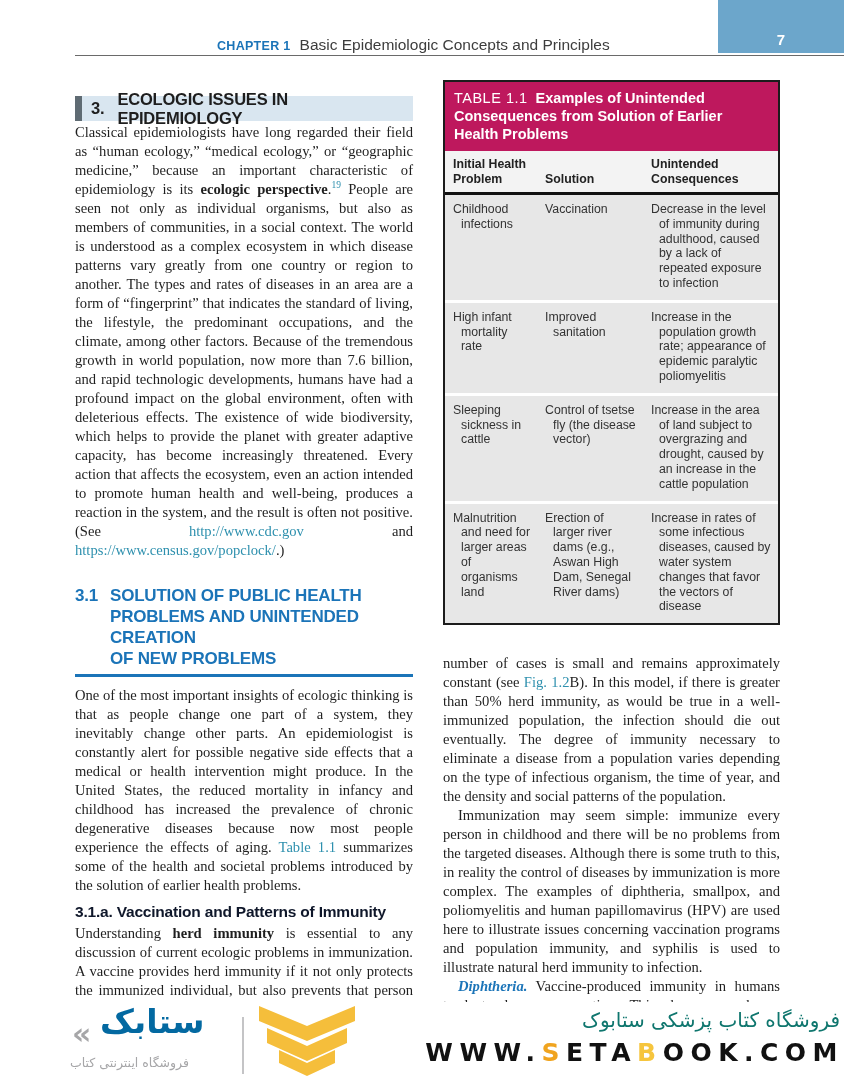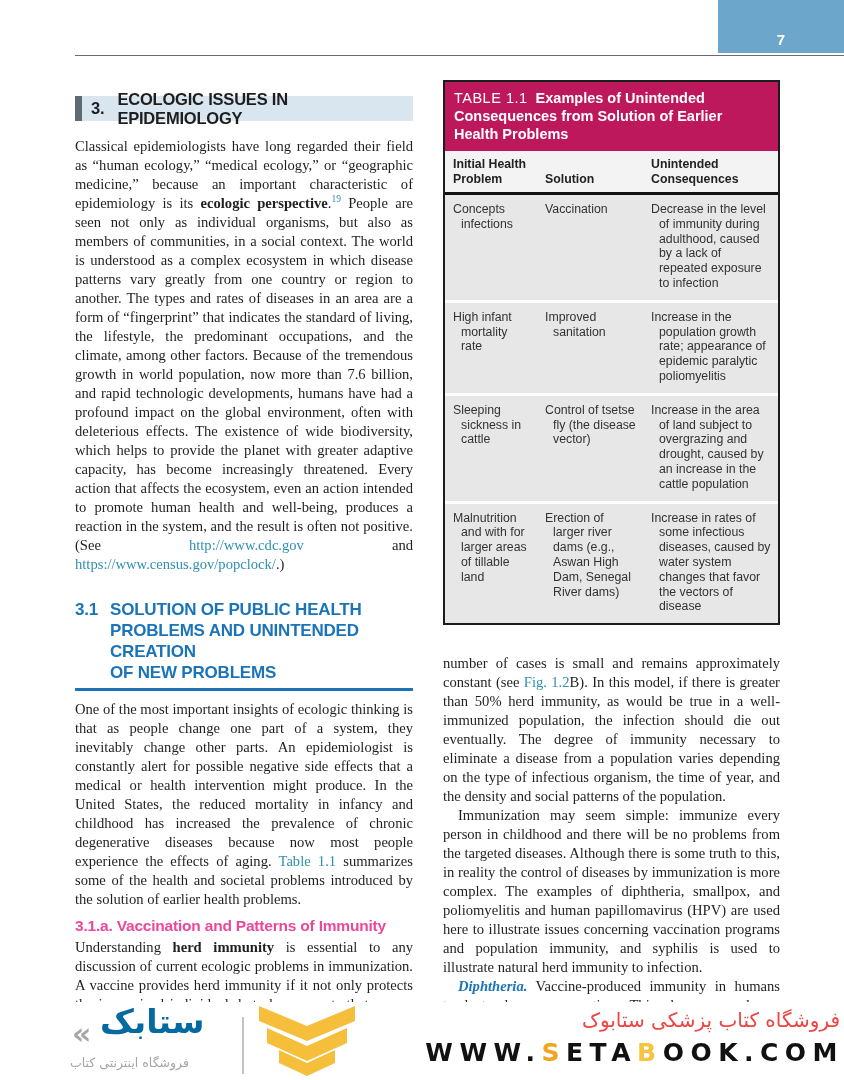--- a/index.html
+++ b/index.html
@@ -27,33 +27,33 @@
   .seg-link{color:#2E90AE;}
   .seg-sup{color:#2E90AE;font-size:9.5px;vertical-align:super;line-height:0;}
   .seg-lead{font-weight:700;font-style:italic;color:#1B74B8;}
 
   
   .sec3-bar{margin-top:12px;display:flex;align-items:stretch;height:25px;background:#D9E6F0;}
   .sec3-tab{width:7px;background:#5F6B73;flex:none;}
   .sec3-text{font-family:"Liberation Sans",sans-serif;font-weight:700;font-size:16.5px;color:#1e1e1e;
         letter-spacing:-.2px;display:flex;align-items:center;padding-left:9px;}
   .sec3-num{margin-right:13px;}
-  .sec3-body{margin-top:16px;}
+  .sec3-body{margin-top:2px;}
 
   
   .sec31{margin-top:25px;}
   .sec31-row{display:flex;font-family:"Liberation Sans",sans-serif;font-weight:700;color:#1B74B8;
         font-size:17px;line-height:21px;letter-spacing:-.2px;}
   .sec31-num{width:35px;flex:none;}
   .sec31-rule{margin-top:5px;height:3px;background:#1B74B8;}
   .sec31-body{margin-top:9px;}
 
   
   .sec31a-title{margin-top:8px;font-family:"Liberation Sans",sans-serif;font-weight:700;
-        font-size:15.5px;color:#ec4899;letter-spacing:-.2px;}
+        font-size:15.5px;color:#0f172a;letter-spacing:-.2px;}
   .sec31a-body{margin-top:3px;}
 
   
   .t11{border:2px solid #1c1c1c;font-family:"Liberation Sans",sans-serif;}
   .t11-head{background:#be185d;color:#fff;padding:7px 9px 8px 9px;font-size:14.5px;line-height:18px;}
   .t11-label{font-weight:400;letter-spacing:.5px;}
   .t11-title{font-weight:700;}
   .t11 table{border-collapse:collapse;width:100%;}
   .t11 th{background:#F3F3F3;text-align:left;font-size:12.3px;line-height:15px;font-weight:700;
         padding:6px 4px 5px 8px;border-bottom:3px solid #111;vertical-align:bottom;color:#222;}
@@ -67,30 +67,33 @@
   
   .footer{position:absolute;left:0;top:1002px;width:844px;height:78px;background:#fff;}
   .brand-mark{position:absolute;left:72px;top:14px;font-size:30px;font-weight:700;color:#A6A6A8;
         font-family:"DejaVu Sans",sans-serif;}
   .brand-text{position:absolute;left:100px;top:0px;font-size:33px;font-weight:700;color:#0369a1;
         font-family:"DejaVu Sans",sans-serif;direction:rtl;}
   .brand-sub{position:absolute;left:70px;top:53px;width:164px;text-align:left;font-size:12.5px;
         color:#A6A6A8;font-family:"DejaVu Sans",sans-serif;direction:rtl;}
   .brand-divider{position:absolute;left:242px;top:15px;width:2px;height:57px;background:#C4C4C6;}
   .brand-chevron{position:absolute;left:257px;top:4px;}
-  .fa-title{position:absolute;right:4px;top:6px;font-size:20px;color:#ef4444;
+  .fa-title{position:absolute;right:4px;top:6px;font-size:20px;color:#0f766e;
         font-family:"DejaVu Sans",sans-serif;direction:rtl;margin-left:12px;}
   .site-url{position:absolute;right:0px;top:36px;font-family:"DejaVu Sans",sans-serif;font-weight:700;
         font-size:25px;letter-spacing:6.5px;color:#111;white-space:nowrap;}
 </style>
 </head>
 <body>
 
 <div class="page">
 
+  <div class="chapter-line">
+    <span class="chapter-label">CHAPTER 1</span><span class="chapter-title">Basic Epidemiologic Concepts and Principles</span>
+  </div>
   <div class="page-num-box">
     <span>7</span>
   </div>
   <div class="header-rule"></div>
 
   <div class="col-left">
 
     <div class="sec3-bar">
       <div class="sec3-tab"></div>
       <div class="sec3-text">
@@ -125,36 +128,36 @@
       <table>
         <thead>
             <tr id="t11-cols">
               <th>Initial Health Problem</th>
               <th>Solution</th>
               <th>Unintended Consequences</th>
             </tr>
           </thead>
         <tbody id="t11-body">
             <tr>
-              <td>Concepts infections</td>
+              <td>Childhood infections</td>
               <td>Vaccination</td>
               <td>Decrease in the level of immunity during adulthood, caused by a lack of repeated exposure to infection</td>
             </tr>
             <tr>
               <td>High infant mortality rate</td>
               <td>Improved sanitation</td>
               <td>Increase in the population growth rate; appearance of epidemic paralytic poliomyelitis</td>
             </tr>
             <tr>
               <td>Sleeping sickness in cattle</td>
               <td>Control of tsetse fly (the disease vector)</td>
               <td>Increase in the area of land subject to overgrazing and drought, caused by an increase in the cattle population</td>
             </tr>
             <tr>
-              <td>Malnutrition and with for larger areas of tillable land</td>
+              <td>Malnutrition and need for larger areas of organisms land</td>
               <td>Erection of larger river dams (e.g., Aswan High Dam, Senegal River dams)</td>
               <td>Increase in rates of some infectious diseases, caused by water system changes that favor the vectors of disease</td>
             </tr>
           </tbody>
       </table>
     </div>
     <div class="body-text right-text" id="right-paragraphs">
         <p><span>number of cases is small and remains approximately constant (see </span><span class="seg-link">Fig. 1.2</span><span>B). In this model, if there is greater than 50% herd immunity, as would be true in a well-immunized population, the infection should die out eventually. The degree of immunity necessary to eliminate a disease from a population varies depending on the type of infectious organism, the time of year, and the density and social patterns of the population.</span></p>
         <p class="indent"><span>Immunization may seem simple: immunize every person in childhood and there will be no problems from the targeted diseases. Although there is some truth to this, in reality the control of diseases by immunization is more complex. The examples of diphtheria, smallpox, and poliomyelitis and human papillomavirus (HPV) are used here to illustrate issues concerning vaccination programs and population immunity, and syphilis is used to illustrate natural herd immunity to infection.</span></p>
         <p class="indent"><span class="seg-lead">Diphtheria.</span><span> Vaccine-produced immunity in humans tends to decrease over time. This phenomenon has a different impact at present, when infectious diseases such as diphtheria are less common, than it did in the past. When diphtheria was a more common disease, people who had been vaccinated against it were exposed more frequently to the causative agent, and this exposure could result in a mild reinfection. The reinfection would produce a </span></p>

